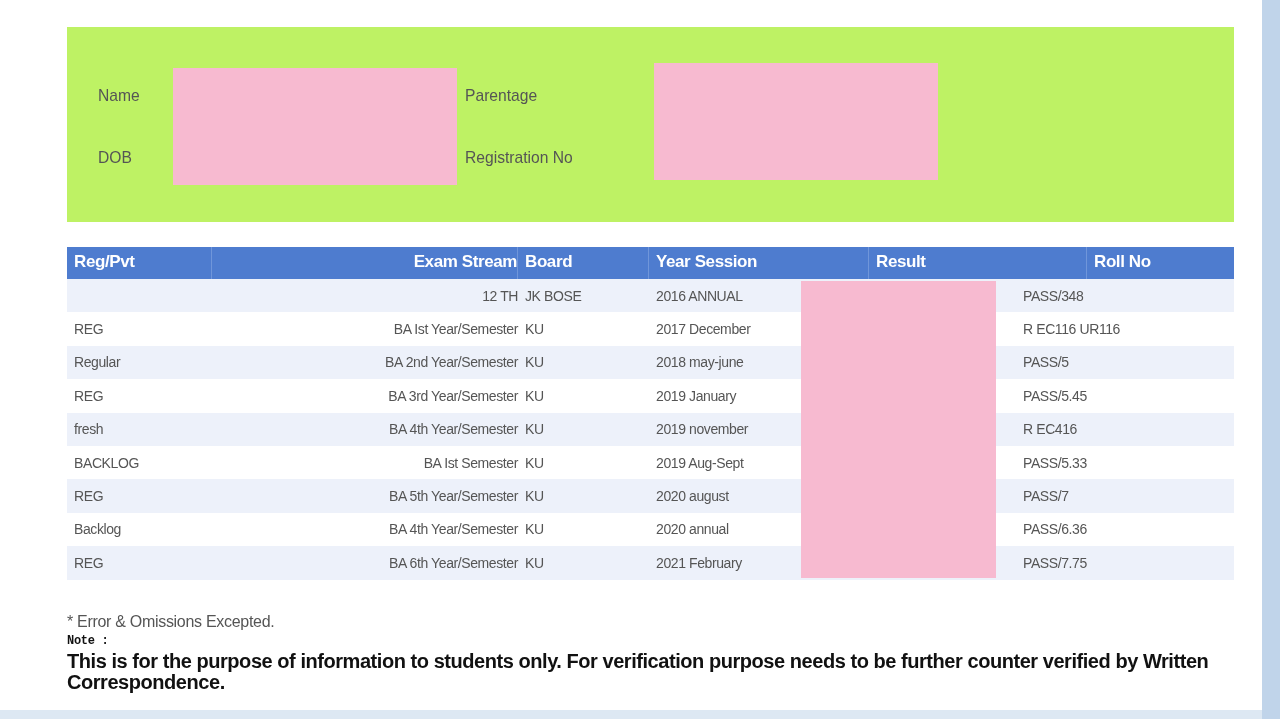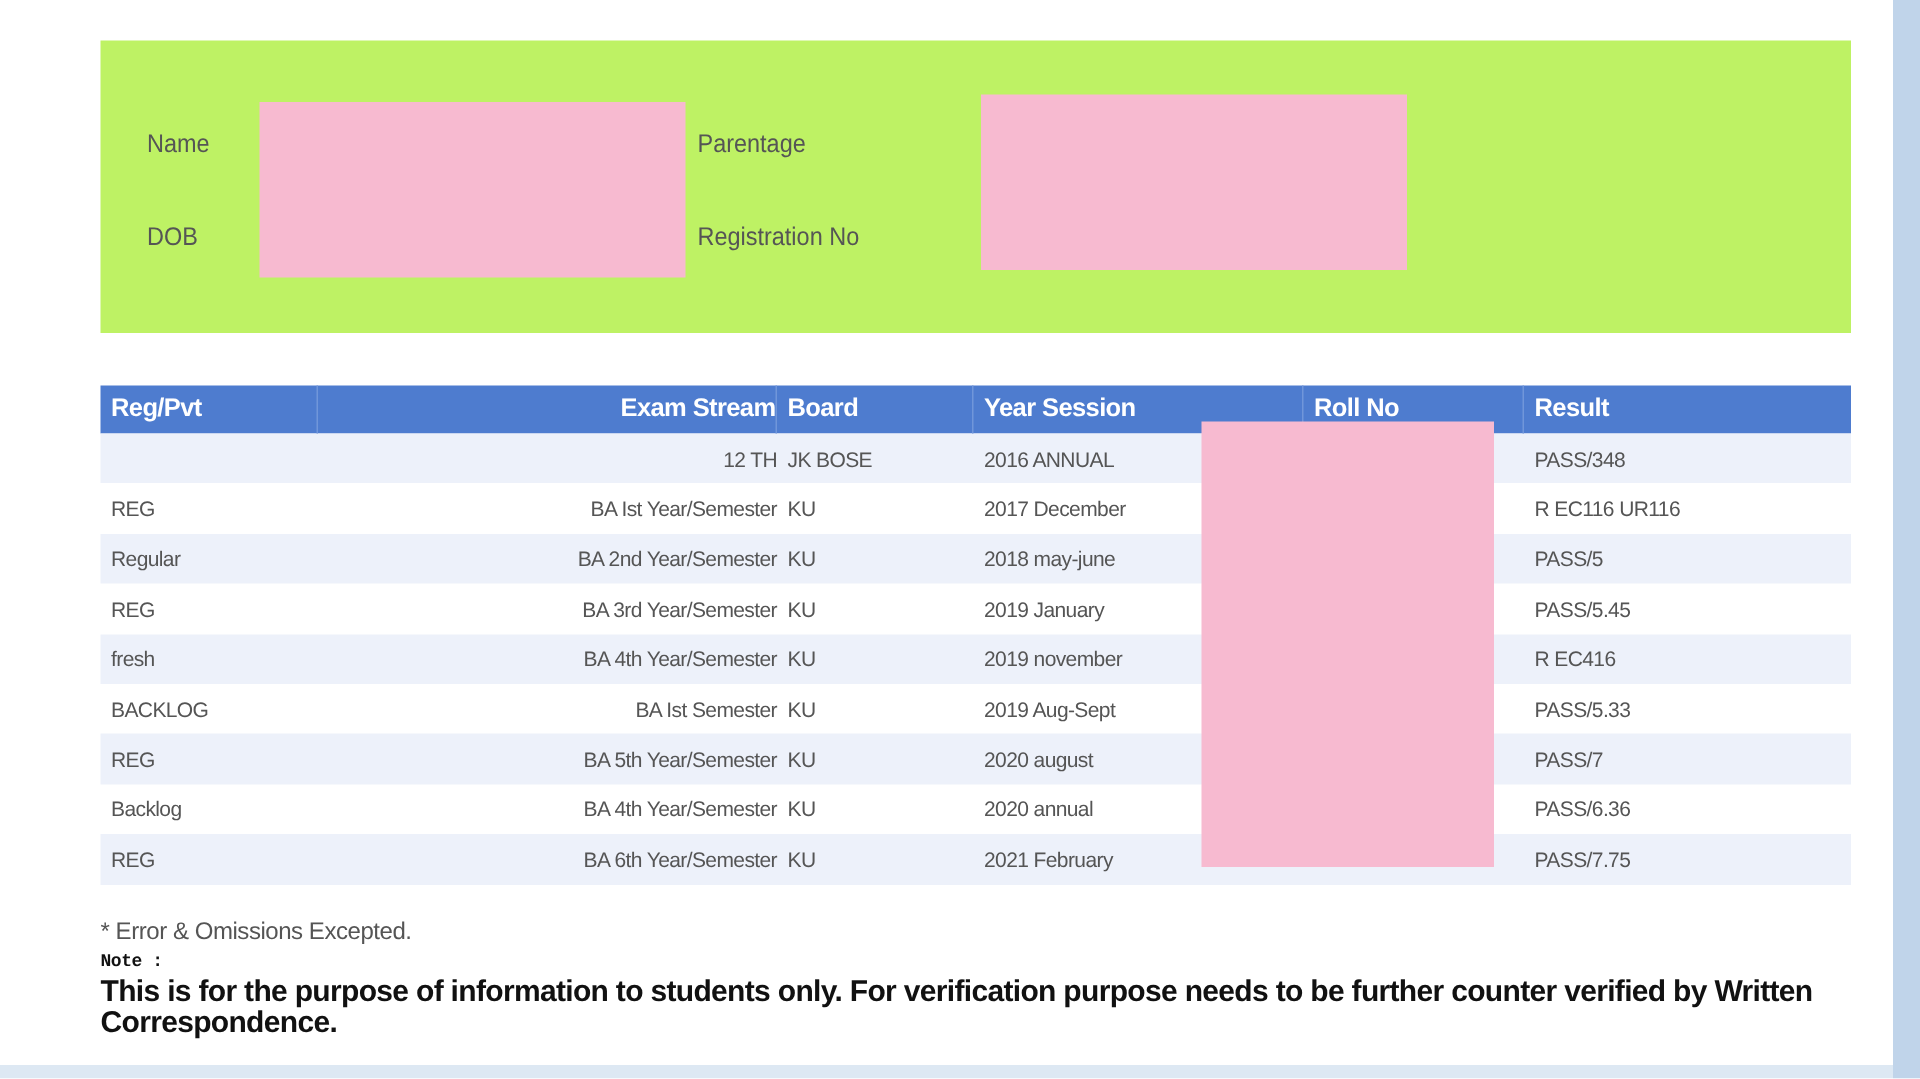--- a/index.html
+++ b/index.html
@@ -23,21 +23,21 @@
       background: #bef264;
     }
     .info-label {
       position: absolute; font-size: 17px; color: #555;
       transform: scaleX(0.92); transform-origin: left center;
     }
     .redact {
       position: absolute; background: #f7bad0;
     }
     .table {
-      position: absolute; left: 67px; top: 257px; width: 1167px;
+      position: absolute; left: 67px; top: 247px; width: 1167px;
       border-collapse: collapse;
     }
     .thead {
       display: flex; background: #4e7ccf; height: 32px; align-items: center;
     }
     .th {
       color: #fff; font-weight: bold; font-size: 17px; height: 32px;
       line-height: 30px; padding-left: 7px; box-sizing: border-box;
       border-right: 1px solid #7096da;
       transform-origin: left center;
@@ -83,22 +83,22 @@
     <span></span>
   </div>
 </div>
 
 <div class="table">
   <div class="thead">
     <div class="th c1">Reg/Pvt</div>
     <div class="th c2">Exam Stream</div>
     <div class="th c3">Board</div>
     <div class="th c4">Year Session</div>
+    <div class="th c6">Result</div>
     <div class="th c5">Roll No</div>
-    <div class="th c6">Result</div>
   </div>
 
   <div class="row alt">
     <div class="td c1"></div>
     <div class="td c2">12 TH</div>
     <div class="td c3">JK BOSE</div>
     <div class="td c4">2016 ANNUAL</div>
     <div class="td c5"></div>
     <div class="td c6">PASS/348</div>
   </div>

